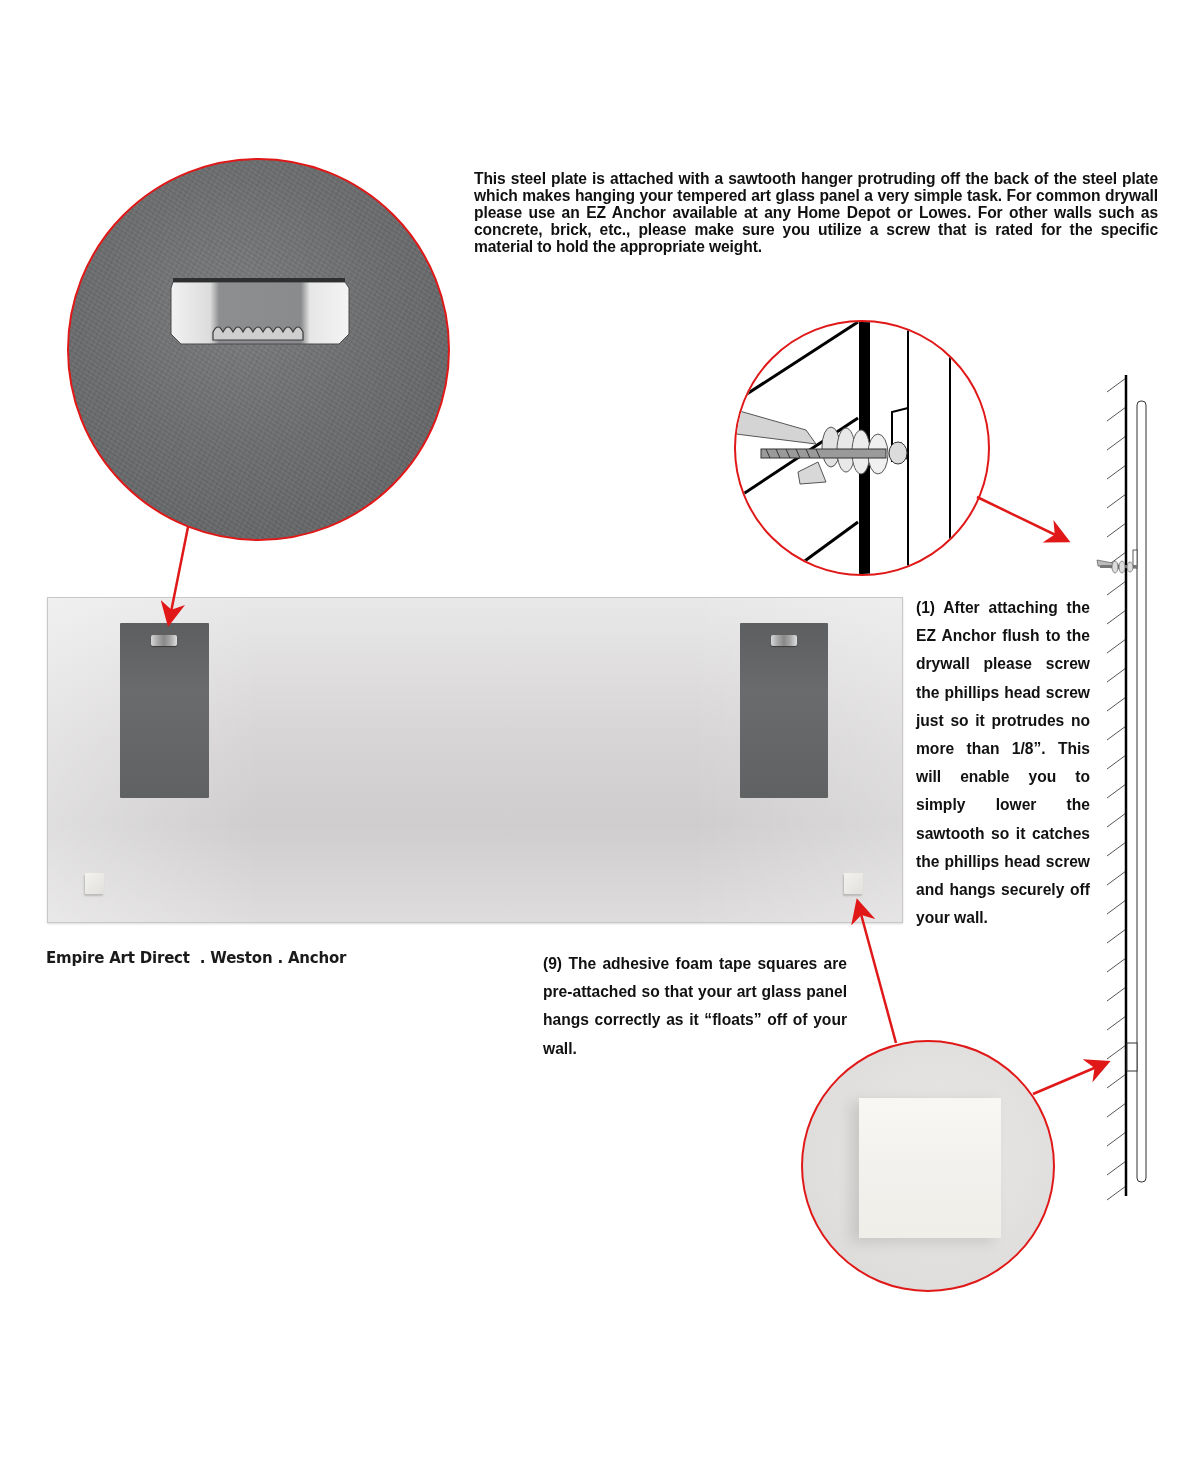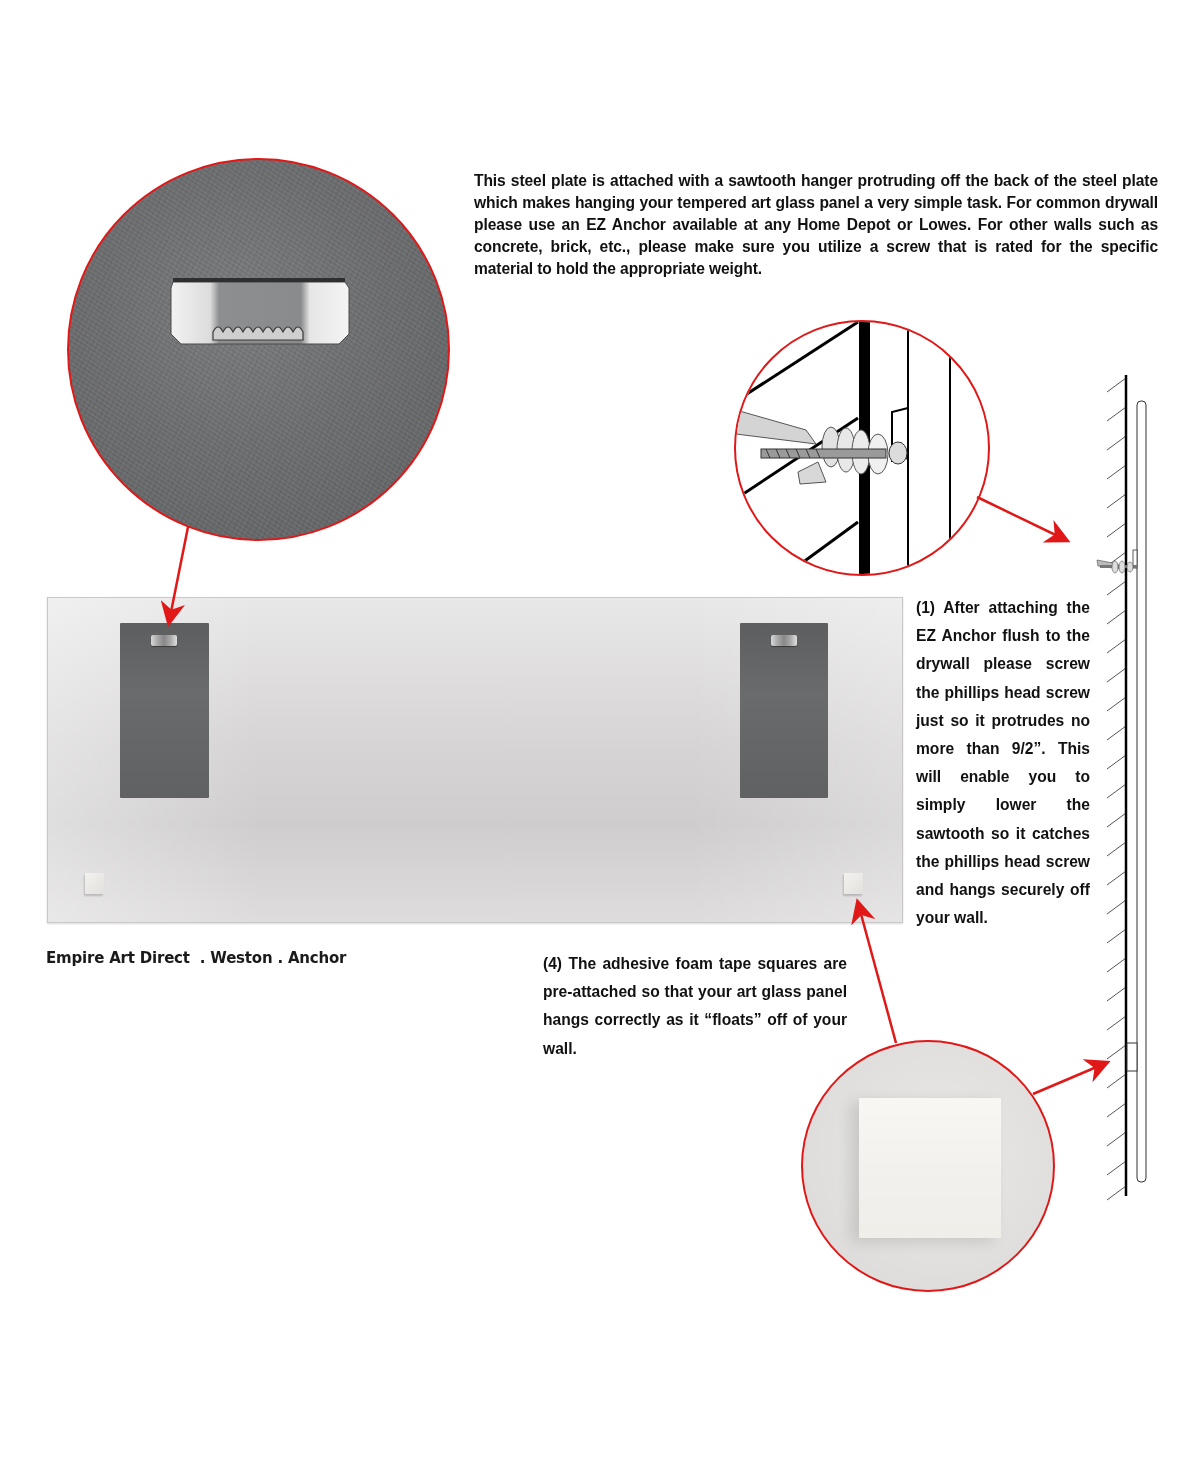--- a/index.html
+++ b/index.html
@@ -8,21 +8,21 @@
 
   .para {
     position: absolute;
     font-family: "Liberation Sans", sans-serif;
     font-weight: bold;
     color: #111111;
     text-align: justify;
     text-align-last: left;
     margin: 0;
   }
-  .para-top { left: 474px; top: 170px; width: 684px; font-size: 15.6px; line-height: 22px; letter-spacing: -0.1px; }
+  .para-top { left: 474px; top: 170px; width: 684px; font-size: 15.6px; line-height: 17px; letter-spacing: -0.1px; }
   .para-anchor { left: 916px; top: 594px; width: 174px; font-size: 15.6px; line-height: 28.2px; }
   .para-foam { left: 543px; top: 950px; width: 304px; font-size: 15.6px; line-height: 28.2px; }
   .footer-brand { left: 46px; top: 949px; font-family: "DejaVu Sans", sans-serif; font-weight: bold; font-size: 15px; color: #1a1a1a; white-space: pre; letter-spacing: -0.2px; }
 
   
   .circle { position: absolute; border-radius: 50%; overflow: hidden; box-sizing: border-box; border: 2px solid #e01818; }
   .circle-steel { left: 67px; top: 158px; width: 383px; height: 383px;
     background: radial-gradient(circle at 45% 40%, #7a7b7d 0%, #6c6d6f 45%, #5e5f61 100%); }
   .circle-steel .noise { position: absolute; inset: 0;
     background-image:
@@ -93,23 +93,23 @@
   </div>
   <div class="plate plate-right">
     <div class="mini-hanger"></div>
   </div>
   <div class="foam-sq foam-left"></div>
   <div class="foam-sq foam-right"></div>
 </div>
 
 <div class="abs footer-brand">Empire Art Direct  . Weston . Anchor</div>
 
-<p class="para para-anchor">(1) After attaching the EZ Anchor flush to the drywall please screw the  phillips head screw just so it protrudes no more than 9/2”. This will enable you to simply lower the sawtooth so it catches the phillips head screw and hangs securely off your wall.</p>
-
-<p class="para para-foam">(4) The adhesive foam tape squares are pre-attached so that your art glass panel hangs correctly as it “floats” off of your wall.</p>
+<p class="para para-anchor">(1) After attaching the EZ Anchor flush to the drywall please screw the  phillips head screw just so it protrudes no more than 1/8”. This will enable you to simply lower the sawtooth so it catches the phillips head screw and hangs securely off your wall.</p>
+
+<p class="para para-foam">(9) The adhesive foam tape squares are pre-attached so that your art glass panel hangs correctly as it “floats” off of your wall.</p>
 
 <div class="circle circle-anchor">
   <svg width="256" height="256" viewBox="0 0 256 256">
 
     <line x1="-20" y1="92" x2="122" y2="0" stroke="#000" stroke-width="3"></line>
     <line x1="-20" y1="190" x2="122" y2="96" stroke="#000" stroke-width="3"></line>
     <line x1="40" y1="260" x2="122" y2="200" stroke="#000" stroke-width="3"></line>
 
     <rect x="123" y="-5" width="11" height="270" fill="#000"></rect>
 

